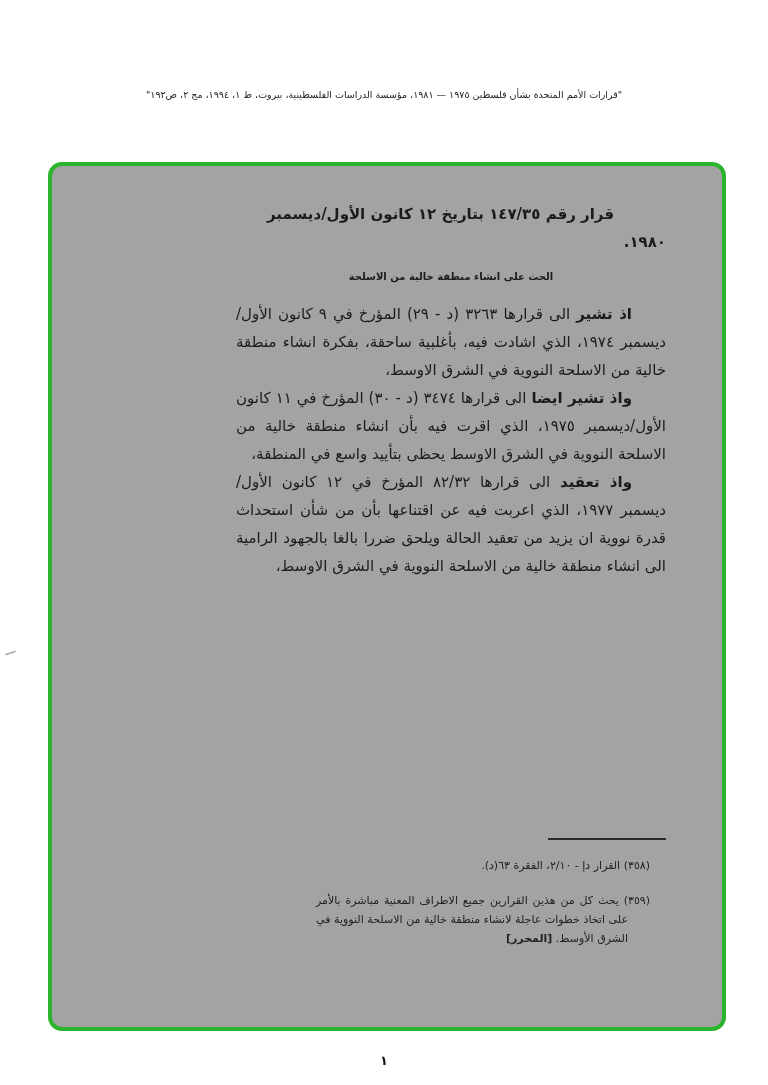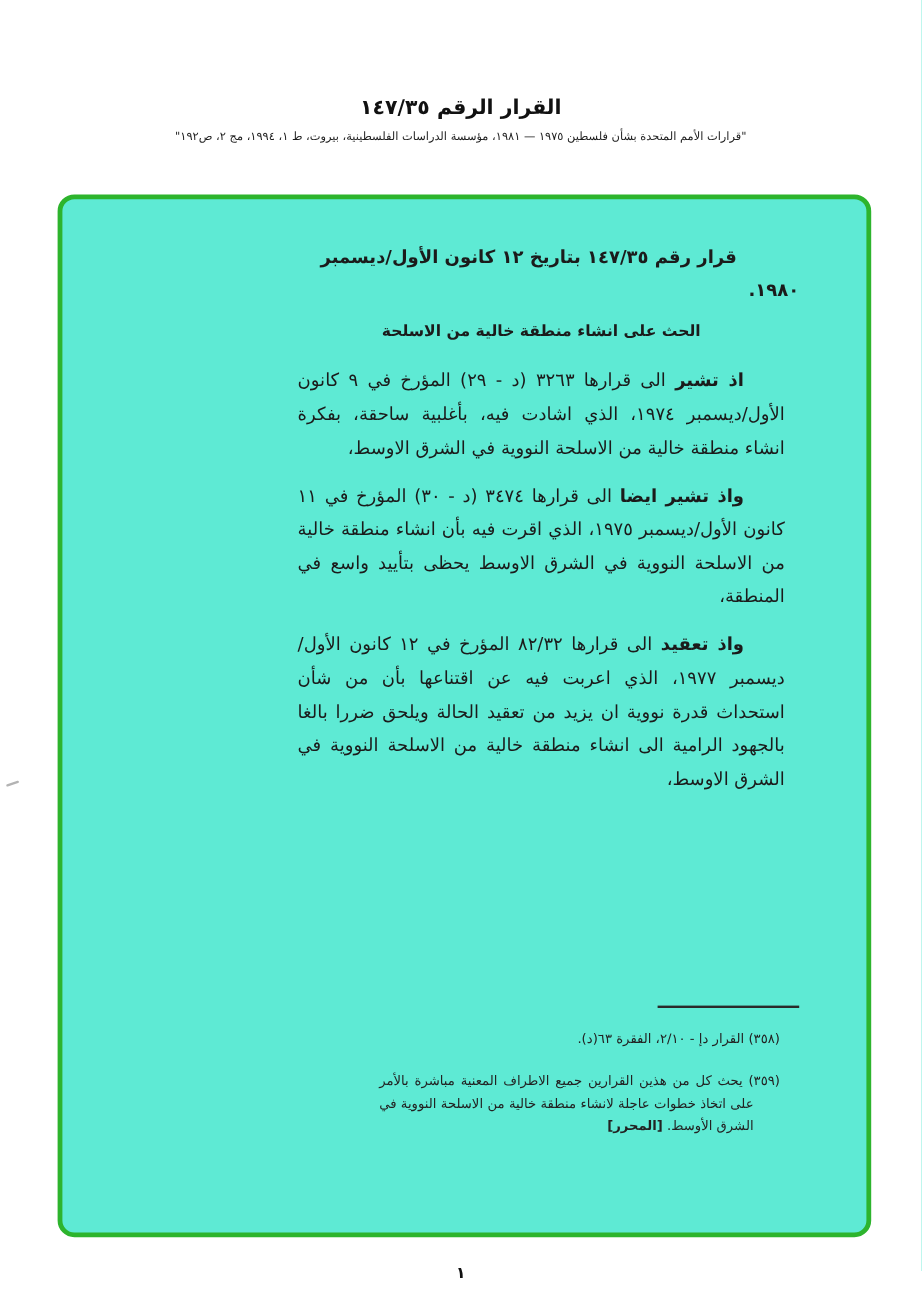--- a/index.html
+++ b/index.html
@@ -15,34 +15,34 @@
   
   .page-header { position: absolute; top: 80px; left: 0; width: 100%; text-align: center; direction: rtl; }
   .doc-title { margin: 0; font-size: 17px; font-weight: bold; color: #111; }
   .doc-citation { margin: 9px auto 0; font-size: 9.5px; color: #1c1c1c; width: 640px; }
 
   
   .frame {
     position: absolute; left: 48px; top: 162px;
     width: 670px; height: 861px;
     border: 4px solid #2db42d; border-radius: 14px;
-    background: #5eead4;
+    background: #a3a3a3;
   }
 
   
   .content {
     position: absolute; top: 34px; right: 56px; width: 430px;
     direction: rtl;
     font-size: 15px; line-height: 28px;
     text-align: justify;
   }
   .decree { margin: 0; font-weight: bold; text-align: right; text-indent: 52px; }
-  .heading { font-weight: bold; text-align: center; margin: 7px 0 9px; font-size: 13px; line-height: 28px; }
+  .heading { font-weight: bold; text-align: center; margin: 7px 0 9px; font-size: 10px; line-height: 28px; }
   .salutation { margin: 0; font-weight: bold; text-align: right; text-indent: 34px; }
-  .para { margin: 12px; text-indent: 34px; }
+  .para { margin: 0; text-indent: 34px; }
   .lead { font-weight: bold; }
   .fn-ref { font-size: 10px; line-height: 0; position: relative; top: -4px; }
 
   
   .footnotes {
     position: absolute; top: 672px; right: 56px; width: 366px;
     direction: rtl;
     font-size: 11px; line-height: 19px;
     text-align: justify;
     color: #222;
@@ -62,21 +62,20 @@
   
   .page-footer { position: absolute; top: 1050px; left: 0; width: 100%; text-align: center; }
   .page-number { font-size: 13px; font-weight: bold; color: #111; }
 </style>
 </head>
 <body>
 
 <div class="sheet">
 
   <header class="page-header">
-    <h1 class="doc-title">القرار الرقم ١٤٧/٣٥</h1>
     <p class="doc-citation">"قرارات الأمم المتحدة بشأن فلسطين ١٩٧٥ — ١٩٨١، مؤسسة الدراسات الفلسطينية، بيروت، ط ١، ١٩٩٤، مج ٢، ص١٩٢"</p>
   </header>
 
   <div class="frame" style="border-color: rgb(45, 180, 45);">
 
     <div class="content" lang="ar">
       <p class="decree">قرار رقم ١٤٧/٣٥ بتاريخ ١٢ كانون الأول/ديسمبر ١٩٨٠.</p>
 
       <div class="heading">
         <div>الحث على انشاء منطقة خالية من الاسلحة</div>

